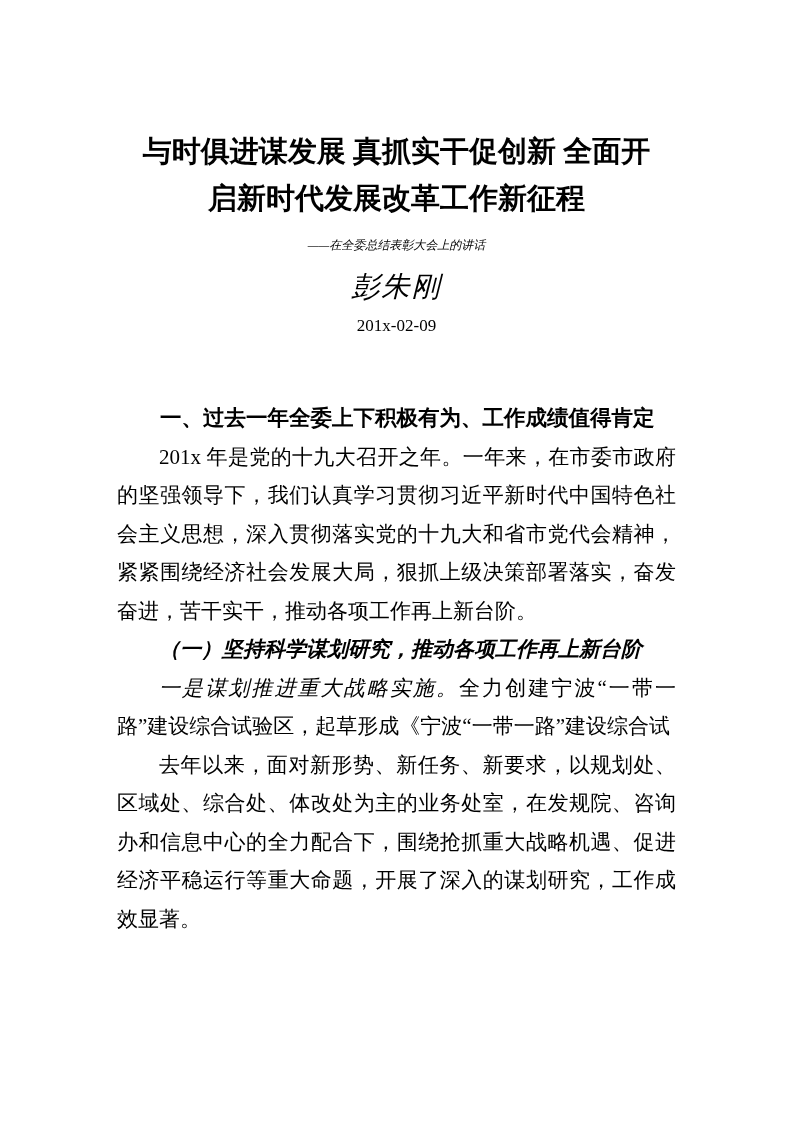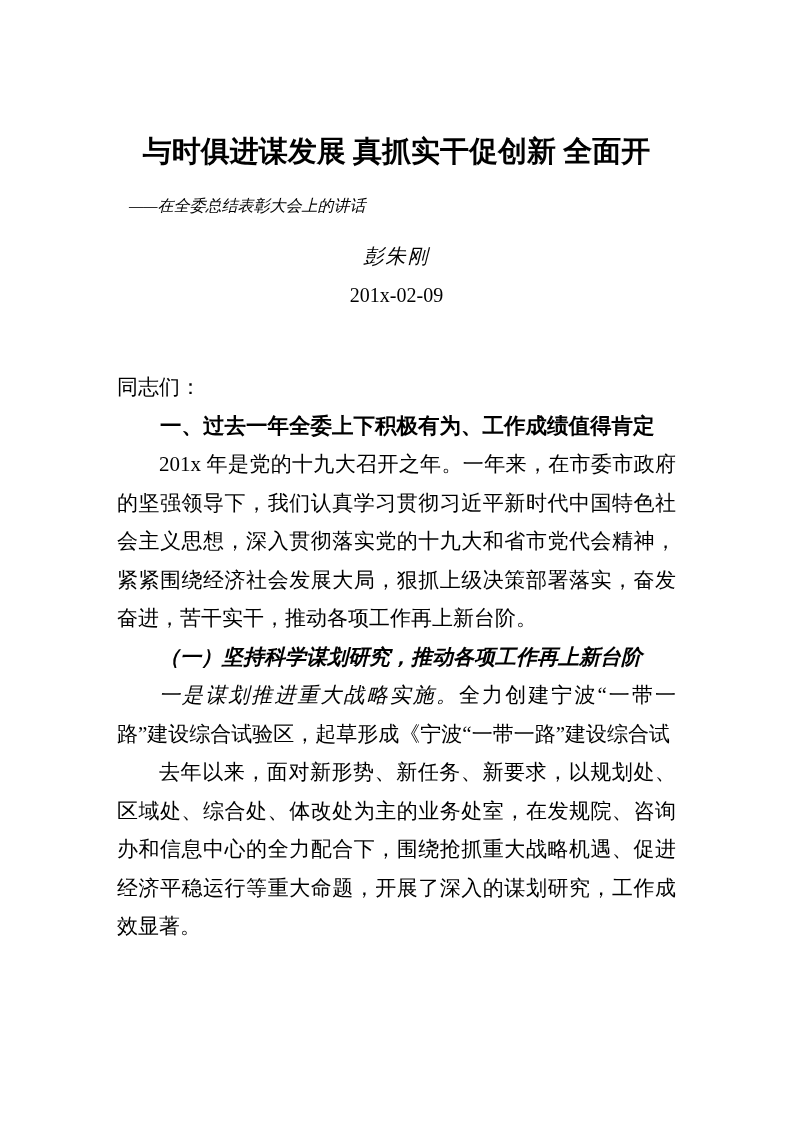--- a/index.html
+++ b/index.html
@@ -23,37 +23,37 @@
   .doc-title {
     margin: 128px 0 0 0;
     font-size: 29px;
     line-height: 47px;
     font-weight: bold;
     text-align: center;
     font-family: "Liberation Serif", serif;
   }
   .doc-title .title-line { display: block; }
   .doc-subtitle {
-    margin: 12px;
-    font-size: 16px;
+    margin: 4px;
+    font-size: 12px;
     line-height: 38px;
-    text-align: left;
+    text-align: center;
     font-style: italic; 
   }
   .doc-author {
     margin: 0;
-    font-size: 20px;
+    font-size: 28px;
     line-height: 38px;
     text-align: center;
     font-style: italic; 
     letter-spacing: 2px;
   }
   .doc-date {
     margin: 0;
-    font-size: 20px;
+    font-size: 17px;
     line-height: 40px;
     text-align: center;
     font-family: "Liberation Serif", serif;
   }
   .doc-body {
     margin-top: 53px;
     font-size: 21px;
     line-height: 38.5px;
     text-align: justify;
   }
@@ -77,31 +77,31 @@
   }
 </style>
 </head>
 <body>
 
 <div class="page">
   <div class="content">
 
     <h1 class="doc-title">
       <span class="title-line">与时俱进谋发展 真抓实干促创新 全面开</span>
+      <span class="title-line">启新时代发展改革工作新征程</span>
     </h1>
 
     <p class="doc-subtitle">——在全委总结表彰大会上的讲话</p>
 
     <p class="doc-author">彭朱刚</p>
 
     <p class="doc-date">201x-02-09</p>
 
     <div class="doc-body">
 
-      <p class="salutation">同志们：</p>
 
 
       <p class="section-heading">一、过去一年全委上下积极有为、工作成绩值得肯定</p>
 
       <p>201x 年是党的十九大召开之年。一年来，在市委市政府的坚强领导下，我们认真学习贯彻习近平新时代中国特色社会主义思想，深入贯彻落实党的十九大和省市党代会精神，紧紧围绕经济社会发展大局，狠抓上级决策部署落实，奋发奋进，苦干实干，推动各项工作再上新台阶。</p>
 
       <p class="kaiti subsection-heading">（一）坚持科学谋划研究，推动各项工作再上新台阶</p>
 
       <p><span class="kaiti">一是谋划推进重大战略实施。</span><span>全力创建宁波“一带一路”建设综合试验区，起草形成《宁波“一带一路”建设综合试</span></p>
 

